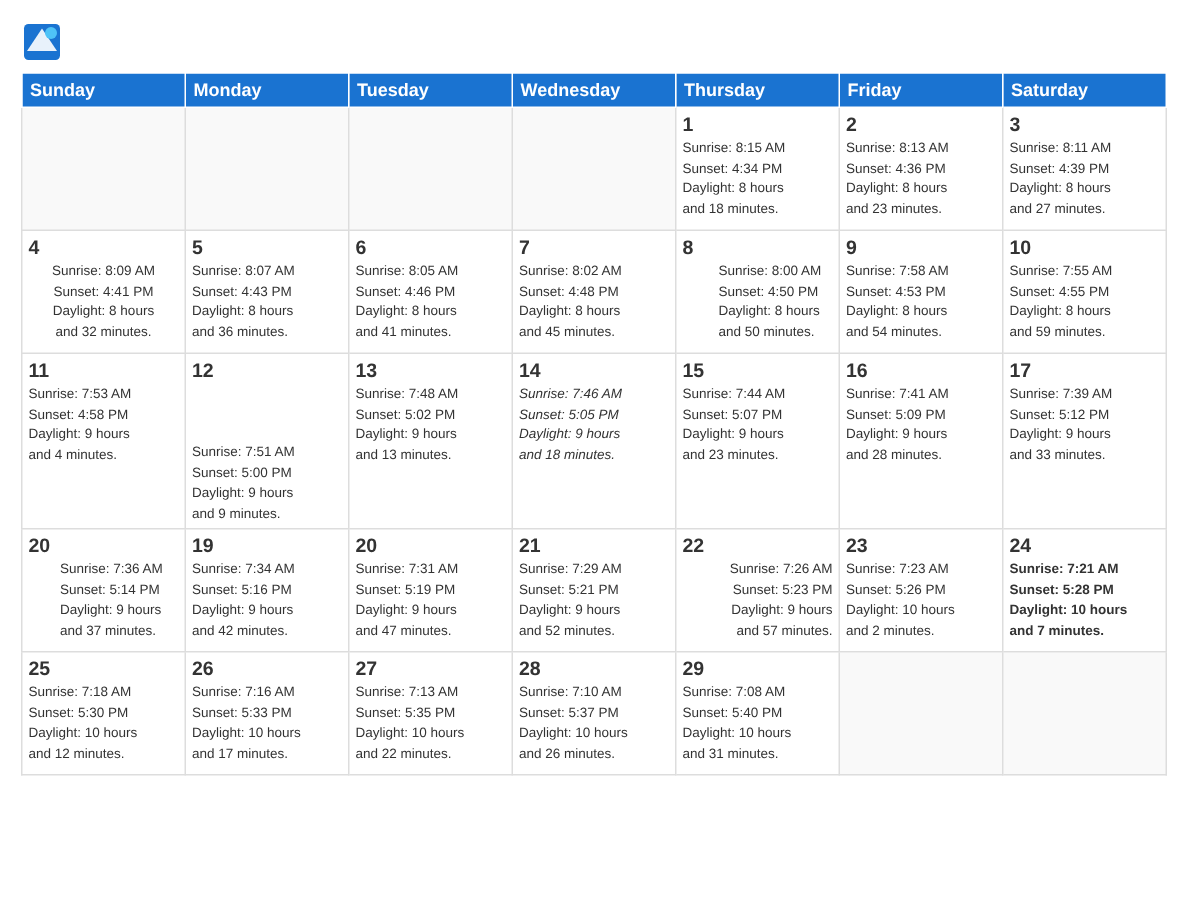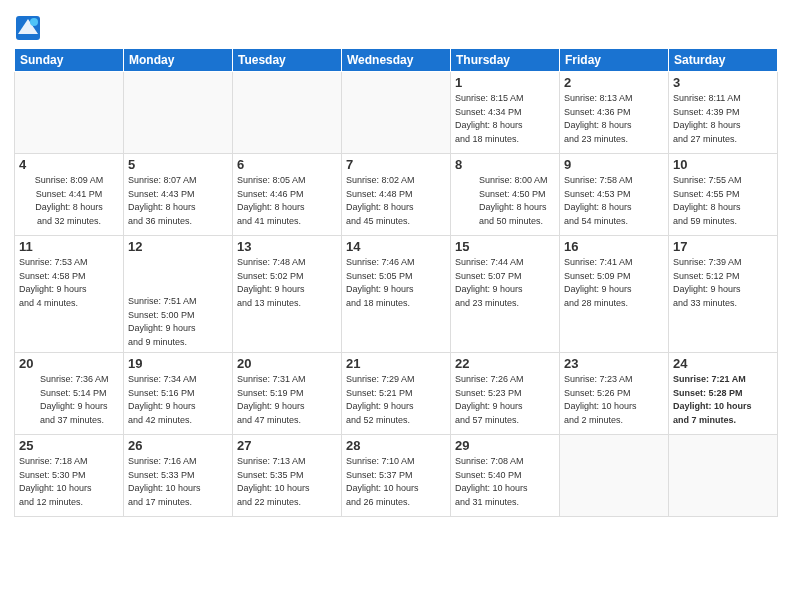--- a/index.html
+++ b/index.html
@@ -224,21 +224,21 @@
           </td>
           <td>
             <span class="day-num">13</span>
             <div class="day-detail" style="white-space: pre-line;">Sunrise: 7:48 AM
 Sunset: 5:02 PM
 Daylight: 9 hours
 and 13 minutes.</div>
           </td>
           <td>
             <span class="day-num">14</span>
-            <div class="day-detail" style="white-space: pre-line;">Sunrise: 7:46 AM
+            <div class="day-detail" style="white-space: pre-line; font-style: italic;">Sunrise: 7:46 AM
 Sunset: 5:05 PM
 Daylight: 9 hours
 and 18 minutes.</div>
           </td>
           <td>
             <span class="day-num">15</span>
             <div class="day-detail" style="white-space: pre-line;">Sunrise: 7:44 AM
 Sunset: 5:07 PM
 Daylight: 9 hours
 and 23 minutes.</div>
@@ -282,21 +282,21 @@
           </td>
           <td>
             <span class="day-num">21</span>
             <div class="day-detail" style="white-space: pre-line;">Sunrise: 7:29 AM
 Sunset: 5:21 PM
 Daylight: 9 hours
 and 52 minutes.</div>
           </td>
           <td>
             <span class="day-num">22</span>
-            <div class="day-detail" style="white-space: pre-line;">Sunrise: 7:26 AM
+            <div class="day-detail" style="white-space: pre-line; text-align: right;">Sunrise: 7:26 AM
 Sunset: 5:23 PM
 Daylight: 9 hours
 and 57 minutes.</div>
           </td>
           <td>
             <span class="day-num">23</span>
             <div class="day-detail" style="white-space: pre-line;">Sunrise: 7:23 AM
 Sunset: 5:26 PM
 Daylight: 10 hours
 and 2 minutes.</div>

